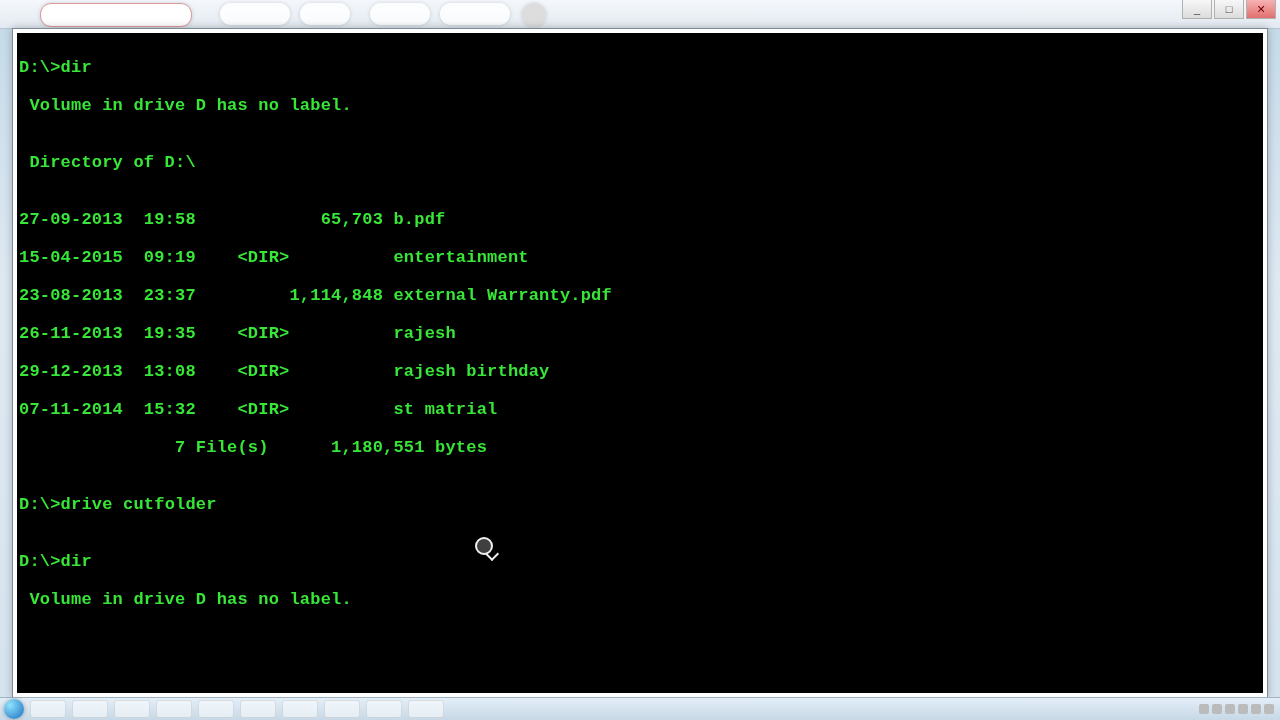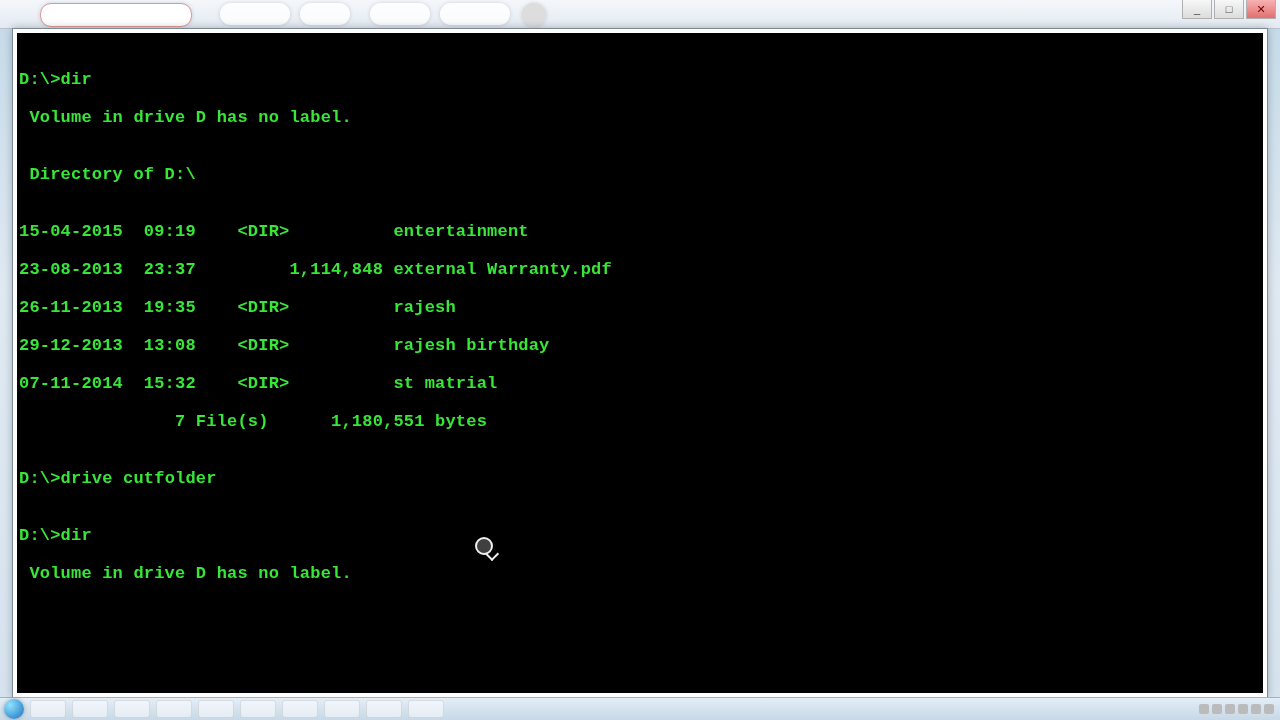--- a/index.html
+++ b/index.html
@@ -82,21 +82,21 @@
     left: 4px;
     right: 4px;
     top: 4px;
     bottom: 4px;
     background: #000;
     color: #37e637;
     font-family: "Lucida Console", Consolas, "Courier New", monospace;
     font-size: 17px;
     line-height: 19px;
     font-weight: bold;
-    padding: 18px 2px;
+    padding: 6px 2px;
     overflow: hidden;
     white-space: pre;
     letter-spacing: 0.2px;
   }
   .terminal .line { display:block; }
 
   
   .cursor {
     position: absolute;
     left: 462px;
@@ -177,20 +177,21 @@
     </div>
   </div>
 
   <div class="terminal-frame">
     <div class="terminal">
 <span class="line"><span>D:\&gt;</span><span>dir</span></span>
 <span class="line"> Volume in drive D has no label.</span>
 <span class="line"></span>
 <span class="line"> Directory of D:\</span>
 <span class="line"></span>
+<span class="line">27-09-2013  19:58            65,703 b.pdf</span>
 <span class="line">15-04-2015  09:19    &lt;DIR&gt;          entertainment</span>
 <span class="line">23-08-2013  23:37         1,114,848 external Warranty.pdf</span>
 <span class="line">26-11-2013  19:35    &lt;DIR&gt;          rajesh</span>
 <span class="line">29-12-2013  13:08    &lt;DIR&gt;          rajesh birthday</span>
 <span class="line">07-11-2014  15:32    &lt;DIR&gt;          st matrial</span>
 <span class="line">               7 File(s)      1,180,551 bytes</span>
 <span class="line"></span>
 <span class="line"><span>D:\&gt;</span><span>drive cutfolder</span></span>
 <span class="line"></span>
 <span class="line"><span>D:\&gt;</span><span>dir</span></span>

